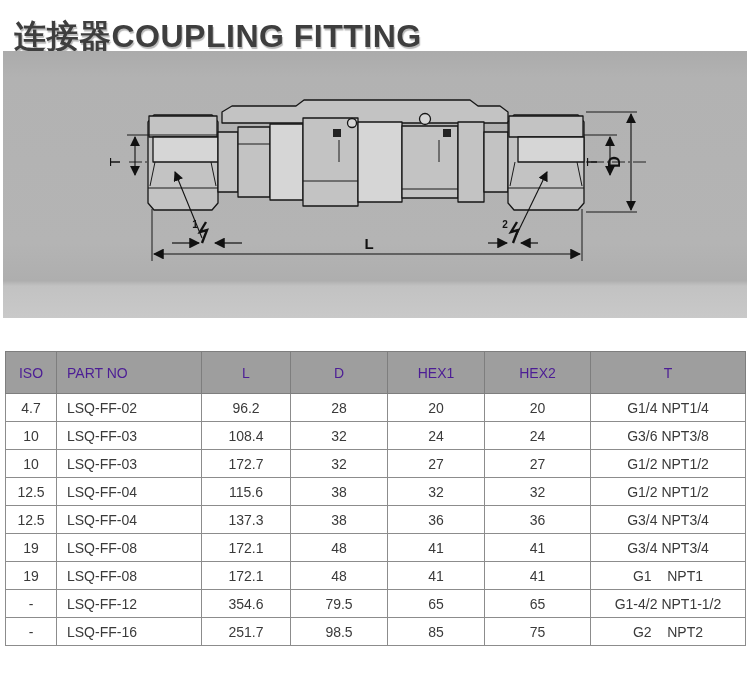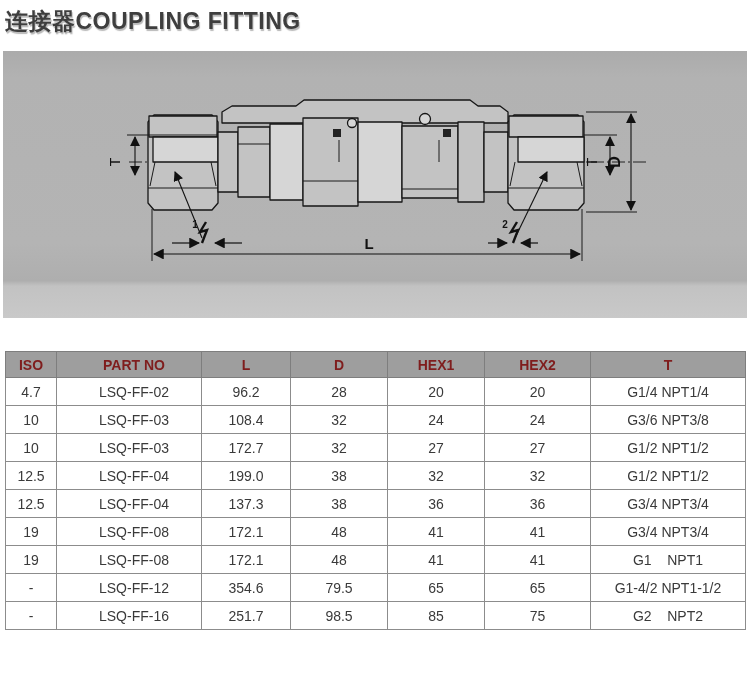--- a/index.html
+++ b/index.html
@@ -1,44 +1,44 @@
 <!DOCTYPE html>
 <html><head>
 <meta charset="utf-8">
 <style>
   html,body{margin:0;padding:0;}
   body{
     width:750px;height:680px;background:#ffffff;overflow:hidden;position:relative;
     font-family:"Liberation Sans", sans-serif;
   }
   .page-title{
-    position:absolute;left:5px;top:6px;margin:0;
-    font-size:23px;font-weight:bold;letter-spacing:.5px;color:#3e3e3e;
+    position:absolute;left:5px;top:6px;margin:9px;
+    font-size:32px;font-weight:bold;letter-spacing:.5px;color:#3e3e3e;
     text-shadow:1px 2px 1px #b9b9b9;
   }
   .drawing-panel{
     position:absolute;left:3px;top:51px;width:744px;height:267px;
     background:linear-gradient(#ababab 0%,#b2b2b2 10%,#b4b4b4 72%,#aeaeae 86%,#c2c2c2 88%,#c9c9c9 100%);
   }
   .drawing-panel svg{display:block;}
   .spec-table{
     position:absolute;left:5px;top:351px;width:740px;
     border-collapse:collapse;table-layout:fixed;
     font-size:14px;color:#3a3a3a;
   }
   .spec-table th{
-    background:#9e9e9e;color:#7f1d1d;font-weight:bold;
-    height:25px;border:1px solid #7e7e7e;text-align:center;padding:0;
+    background:#9e9e9e;color:#4c1d95;font-weight:normal;
+    height:25px;border:1px solid #7e7e7e;text-align:center;padding:8px;
   }
   .spec-table td{
     background:#ffffff;border:1px solid #8c8c8c;height:27px;
     text-align:center;padding:0;white-space:pre;overflow:hidden;
   }
-  .spec-table td.col-part{text-align:center;padding-left:10px;}
-  .spec-table th.col-part{text-align:center;padding-left:10px;}
+  .spec-table td.col-part{text-align:left;padding-left:10px;}
+  .spec-table th.col-part{text-align:left;padding-left:10px;}
   
   .ln{stroke:#161616;stroke-width:1.3;fill:none;stroke-linejoin:round;}
   .thin{stroke:#1a1a1a;stroke-width:1;fill:none;}
   .fillA{fill:#c3c3c3;}
   .fillB{fill:#d6d6d6;}
   .dim-text{fill:#111;font-family:"Liberation Sans",sans-serif;}
 </style>
 </head>
 <body>
 
@@ -208,21 +208,21 @@
         <td class="col-part">LSQ-FF-03</td>
         <td>172.7</td>
         <td>32</td>
         <td>27</td>
         <td>27</td>
         <td>G1/2 NPT1/2</td>
       </tr>
       <tr>
         <td>12.5</td>
         <td class="col-part">LSQ-FF-04</td>
-        <td>199.0</td>
+        <td>115.6</td>
         <td>38</td>
         <td>32</td>
         <td>32</td>
         <td>G1/2 NPT1/2</td>
       </tr>
       <tr>
         <td>12.5</td>
         <td class="col-part">LSQ-FF-04</td>
         <td>137.3</td>
         <td>38</td>

